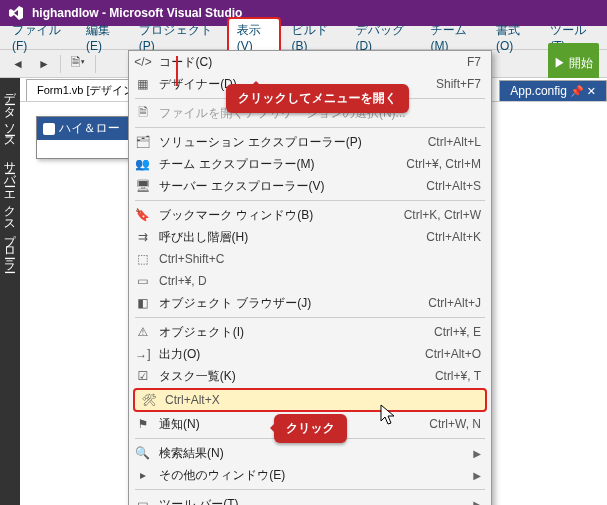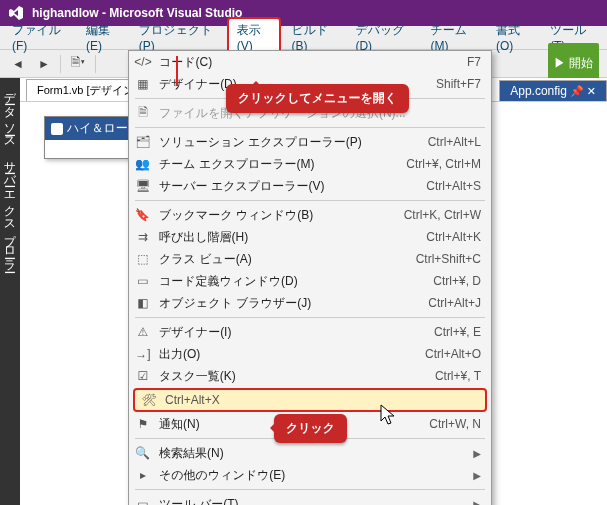--- a/index.html
+++ b/index.html
@@ -14,21 +14,21 @@
   .toolbar .sep { width:1px; height:18px; background:#ccc; }
   .toolbar .btn { padding:2px 4px; display:flex; align-items:center; gap:2px; }
   .toolbar .right { margin-left:auto; display:flex; gap:4px; align-items:center; }
   .toolbar .debug { background:#5aa02c; color:#fff; padding:12px 6px; border-radius:2px; }
   .content { display:flex; height: calc(505px - 26px - 24px - 28px); position:relative; }
   .sidetab { width: 20px; background:#333; color:#fff; writing-mode: vertical-rl; font-size:11px; padding:6px 2px; }
   .editor { flex:1; background:#fff; position:relative; }
   .tabbar { height:24px; display:flex; align-items:flex-end; border-bottom:1px solid #ccc; padding-left:6px; gap:2px; }
   .tab { background:#fff; border:1px solid #aaa; border-bottom:none; padding:3px 10px; font-size:11px; }
   .tab.right { margin-left:auto; }
-  .formwin { margin:14px 0 0 24px; width:110px; background:#fff; border:1px solid #888; box-shadow: 2px 2px 4px rgba(0,0,0,.25); }
+  .formwin { margin:14px 0 0 16px; width:110px; background:#fff; border:1px solid #888; box-shadow: 2px 2px 4px rgba(0,0,0,.25); }
   .formwin .tb { background:#2b5797; color:#fff; padding:3px 6px; font-size:11px; display:flex; align-items:center; gap:4px; }
   .formwin .tb .ico { width:12px; height:12px; background:#fff; border-radius:2px; }
 
   
   .dropdown { position:absolute; left:128px; top:50px; width:364px; background:#f4f4f4; border:1px solid #999; box-shadow:3px 3px 6px rgba(0,0,0,.3); }
   .dd-item { display:flex; align-items:center; height:22px; padding:0 10px 0 6px; color:#222; gap:8px; position:relative; }
   .dd-item.sel { background:#fff3c4; border:2px solid #d22; border-radius:4px; margin:1px 4px; height:24px; }
   .dd-item .ico { width:16px; height:16px; display:flex; align-items:center; justify-content:center; color:#555; }
   .dd-item .lab { flex:1; white-space:nowrap; }
   .dd-item .sc { color:#555; font-size:12px; white-space:nowrap; }
@@ -131,37 +131,35 @@
       <span class="lab">ブックマーク ウィンドウ(B)</span>
       <span class="sc">Ctrl+K, Ctrl+W</span>
     </div>
     <div class="dd-item">
       <span class="ico">⇉</span>
       <span class="lab">呼び出し階層(H)</span>
       <span class="sc">Ctrl+Alt+K</span>
     </div>
     <div class="dd-item">
       <span class="ico">⬚</span>
-      <span class="lab">クラス ビュー(A)</span>
       <span class="sc">Ctrl+Shift+C</span>
     </div>
     <div class="dd-item">
       <span class="ico">▭</span>
-      <span class="lab">コード定義ウィンドウ(D)</span>
       <span class="sc">Ctrl+¥, D</span>
     </div>
     <div class="dd-item">
       <span class="ico">◧</span>
       <span class="lab">オブジェクト ブラウザー(J)</span>
       <span class="sc">Ctrl+Alt+J</span>
     </div>
     <div class="dd-sep"></div>
     <div class="dd-item">
       <span class="ico">⚠</span>
-      <span class="lab">デザイナー(I)</span>
+      <span class="lab">オブジェクト(I)</span>
       <span class="sc">Ctrl+¥, E</span>
     </div>
     <div class="dd-item">
       <span class="ico">→]</span>
       <span class="lab">出力(O)</span>
       <span class="sc">Ctrl+Alt+O</span>
     </div>
     <div class="dd-item">
       <span class="ico">☑</span>
       <span class="lab">タスク一覧(K)</span>

